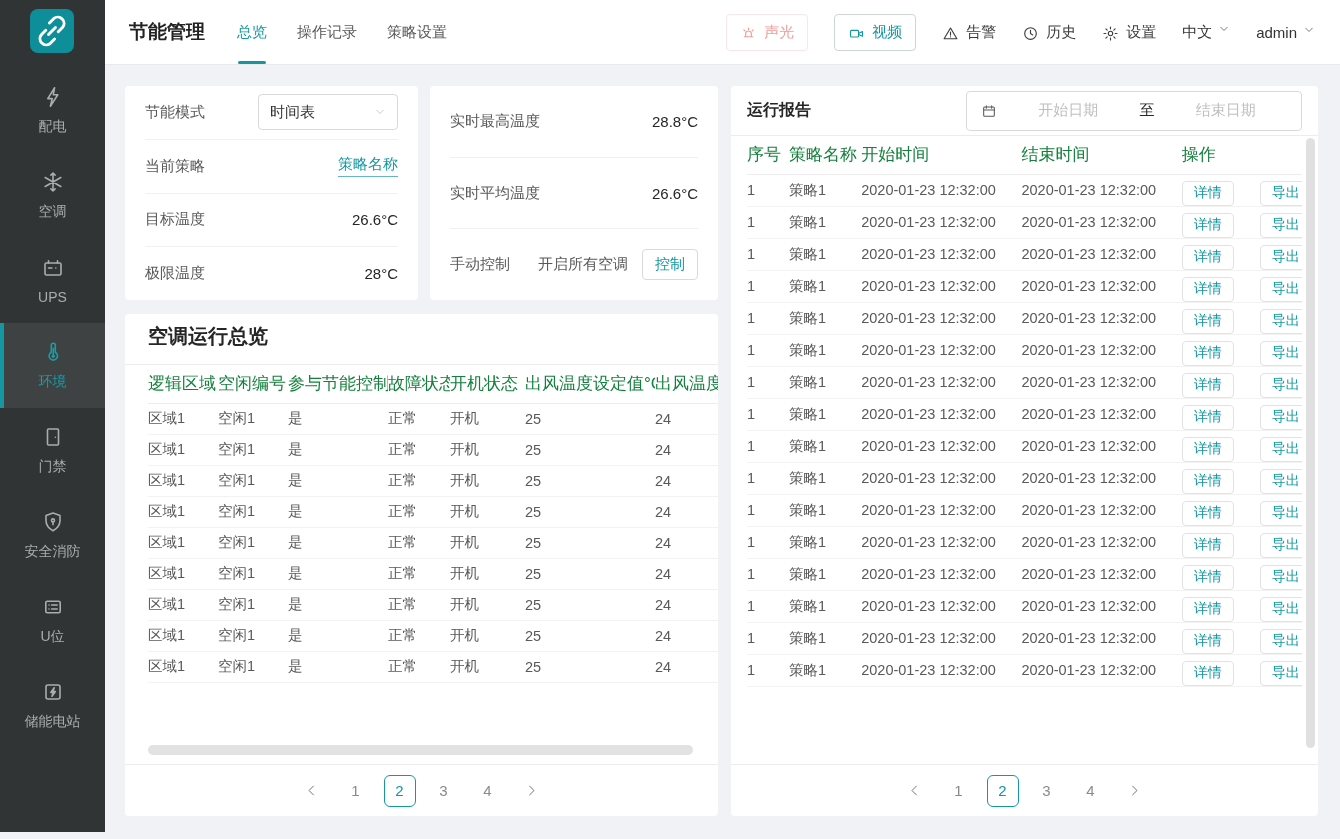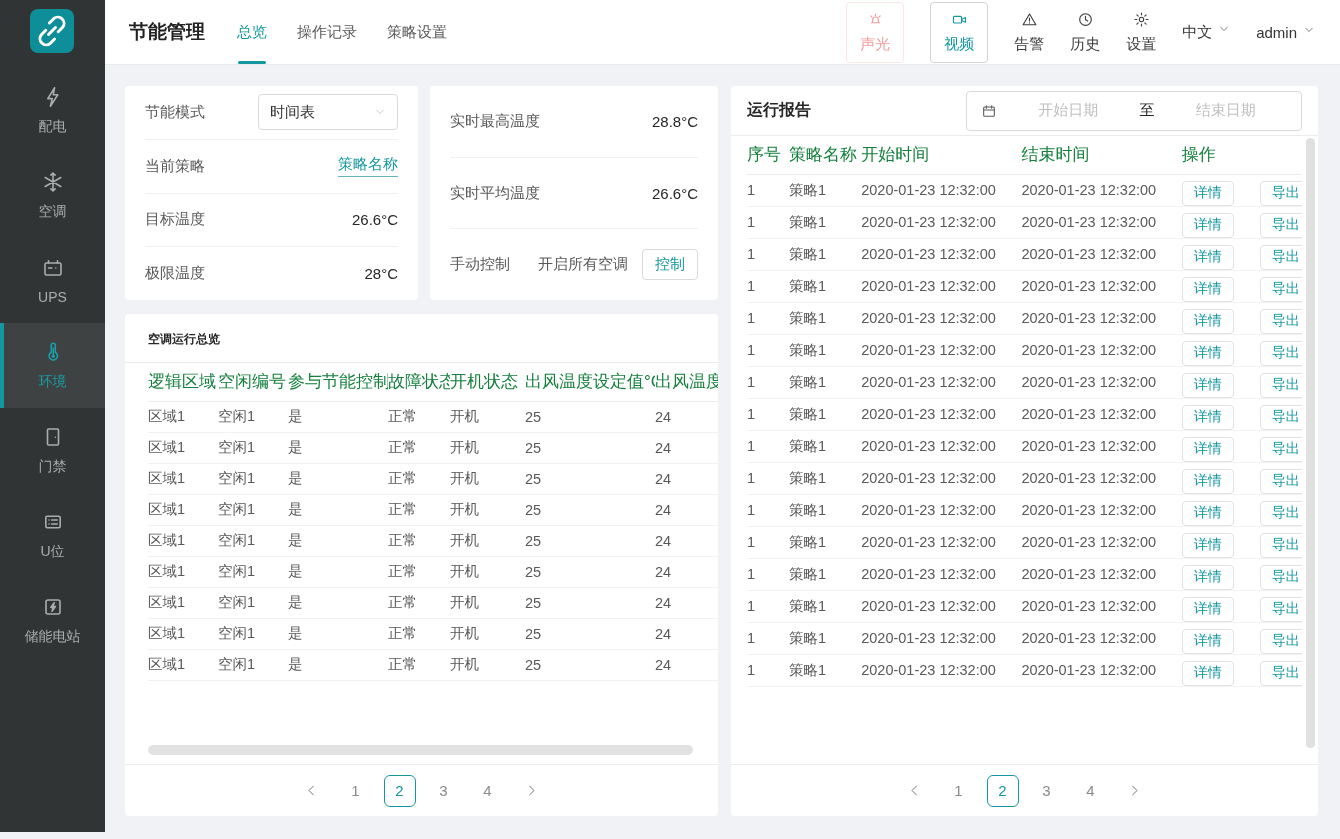--- a/index.html
+++ b/index.html
@@ -25,22 +25,22 @@
   .topbar { height:65px; background:#fff; border-bottom:1px solid #e9e9e9;
     display:flex; align-items:stretch; padding:0 25px 0 24px; flex:none; }
   .t-title { font-size:19px; font-weight:bold; color:#222; align-self:center; }
   .tabs { display:flex; margin-left:32px; }
   .tab { position:relative; display:flex; align-items:center; margin-right:30px;
     font-size:15px; color:#595959; cursor:pointer; }
   .tab.active { color:#1597a1; }
   .tab.active::after { content:""; position:absolute; bottom:0; left:50%; transform:translateX(-50%);
     width:28px; height:3px; border-radius:2px; background:#1597a1; }
   .actions { margin-left:auto; display:flex; align-items:center; gap:26px; }
-  .hbtn { display:flex; align-items:center; gap:7px; background:none; border:none;
-    font-size:15px; color:#3d3d3d; cursor:pointer; font-family:inherit;flex-direction:column; }
+  .hbtn { display:flex; align-items:flex-end; gap:7px; background:none; border:none;
+    font-size:15px; color:#3d3d3d; cursor:pointer; font-family:inherit; }
   .hbtn .ic { width:17px; height:17px; }
   .btn-box { border:1px solid #d8dcdc; border-radius:4px; padding:8px 13px; background:#fff; }
   .btn-danger { color:#f19a9a; border-color:#fbe6e6; }
   .btn-teal { color:#1597a1; border-color:#cfd4d6; }
   .dd { display:flex; gap:6px; font-size:15px; color:#333; cursor:pointer; }
   .dd .ic { width:12px; height:12px; color:#595959; }
 
   
   .content { flex:1; display:grid; grid-template-columns:593px 587px; gap:14px 13px;
     padding:21px 22px 23px 20px; min-height:0; }
@@ -61,21 +61,21 @@
   .select .ic { width:12px; height:12px; color:#bfbfbf; }
   .link { color:#1597a1; border-bottom:1px solid #63b7bd; padding-bottom:2px; cursor:pointer; }
   .manual-row { gap:14px; }
   .manual-mid { margin-left:auto; color:#595959; }
   .btn-ctl { border:1px solid #d9d9d9; border-radius:4px; background:#fff; color:#1597a1;
     font-size:15px; padding:5px 12px; cursor:pointer; font-family:inherit; }
 
   
   .tcard { display:flex; flex-direction:column; min-height:0; position:relative; }
   .tcard-head { flex:none; border-bottom:1px solid #ececec; }
-  .ac-head { padding:17px 23px 14px; font-size:12px; font-weight:bold; color:#262626; }
+  .ac-head { padding:9px 23px 14px; font-size:20px; font-weight:bold; color:#262626; }
   .rp-head { height:50px; display:flex; align-items:center; padding:0 16px; }
   .rp-title { font-size:16px; font-weight:bold; color:#262626; }
   .daterange { margin-left:auto; width:336px; height:40px; border:1px solid #d9d9d9;
     border-radius:4px; display:flex; align-items:center; padding:0 14px; gap:10px;
     background:#fff; cursor:pointer; }
   .daterange .ic { width:16px; height:16px; color:#595959; flex:none; }
   .ph { color:#bfbfbf; font-size:15px; flex:1; text-align:center; }
   .sep { color:#262626; font-size:15px; }
 
   .clip { flex:1; padding:0 23px; overflow:hidden; min-height:0; }
@@ -155,20 +155,30 @@
           <span class="side-label">环境</span>
         </div>
         <div class="side-item">
           <span class="ic">
             <svg viewBox="0 0 24 24" fill="none" stroke="currentColor" stroke-width="1.6" stroke-linecap="round" stroke-linejoin="round">
               <rect x="6.5" y="4" width="11" height="16" rx="1"></rect>
               <path d="M14.4 12.2h.01"></path>
             </svg>
           </span>
           <span class="side-label">门禁</span>
+        </div>
+        <div class="side-item">
+          <span class="ic">
+            <svg viewBox="0 0 24 24" fill="none" stroke="currentColor" stroke-width="1.6" stroke-linecap="round" stroke-linejoin="round">
+              <path d="M12 3l7 2.4v5.2c0 4.5-2.9 8-7 10.2-4.1-2.2-7-5.7-7-10.2V5.4z"></path>
+              <circle cx="12" cy="10.4" r="1.5"></circle>
+              <path d="M12 11.9v2.8"></path>
+            </svg>
+          </span>
+          <span class="side-label">安全消防</span>
         </div>
         <div class="side-item">
           <span class="ic">
             <svg viewBox="0 0 24 24" fill="none" stroke="currentColor" stroke-width="1.6" stroke-linecap="round" stroke-linejoin="round">
               <rect x="4.8" y="6.2" width="14.4" height="11.6" rx="1.5"></rect>
               <path d="M8 10h.01M10.6 10h5.6M8 14h.01M10.6 14h5.6"></path>
             </svg>
           </span>
           <span class="side-label">U位</span>
         </div>

